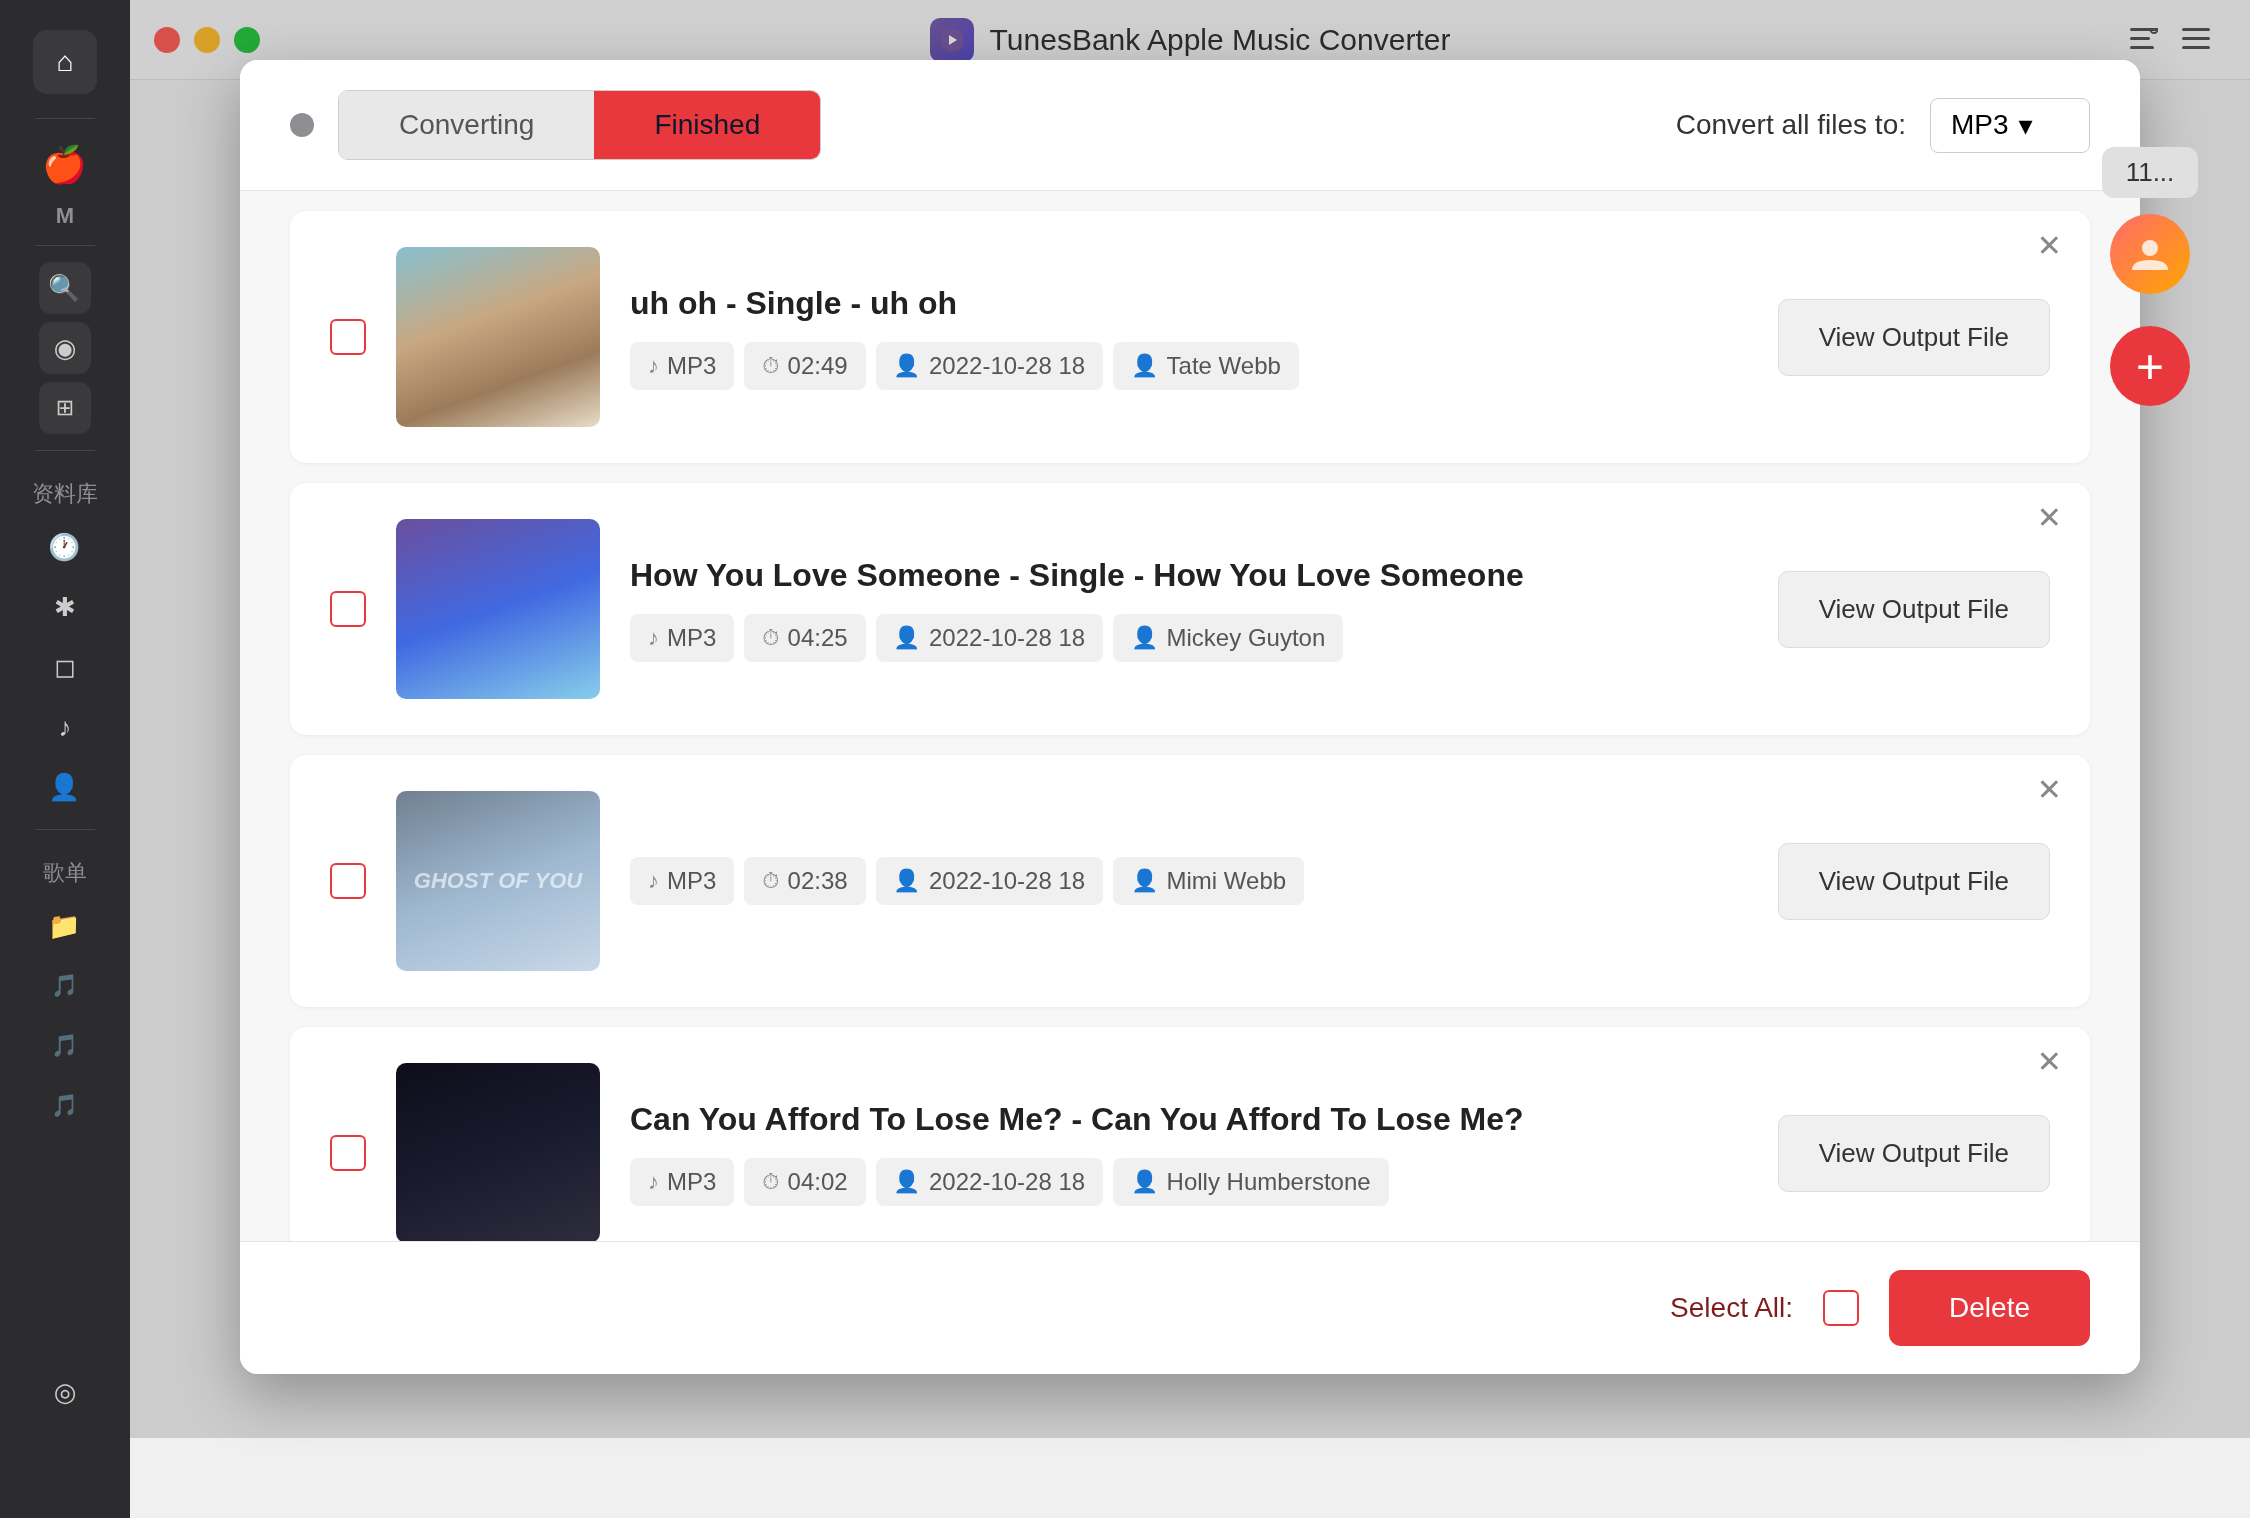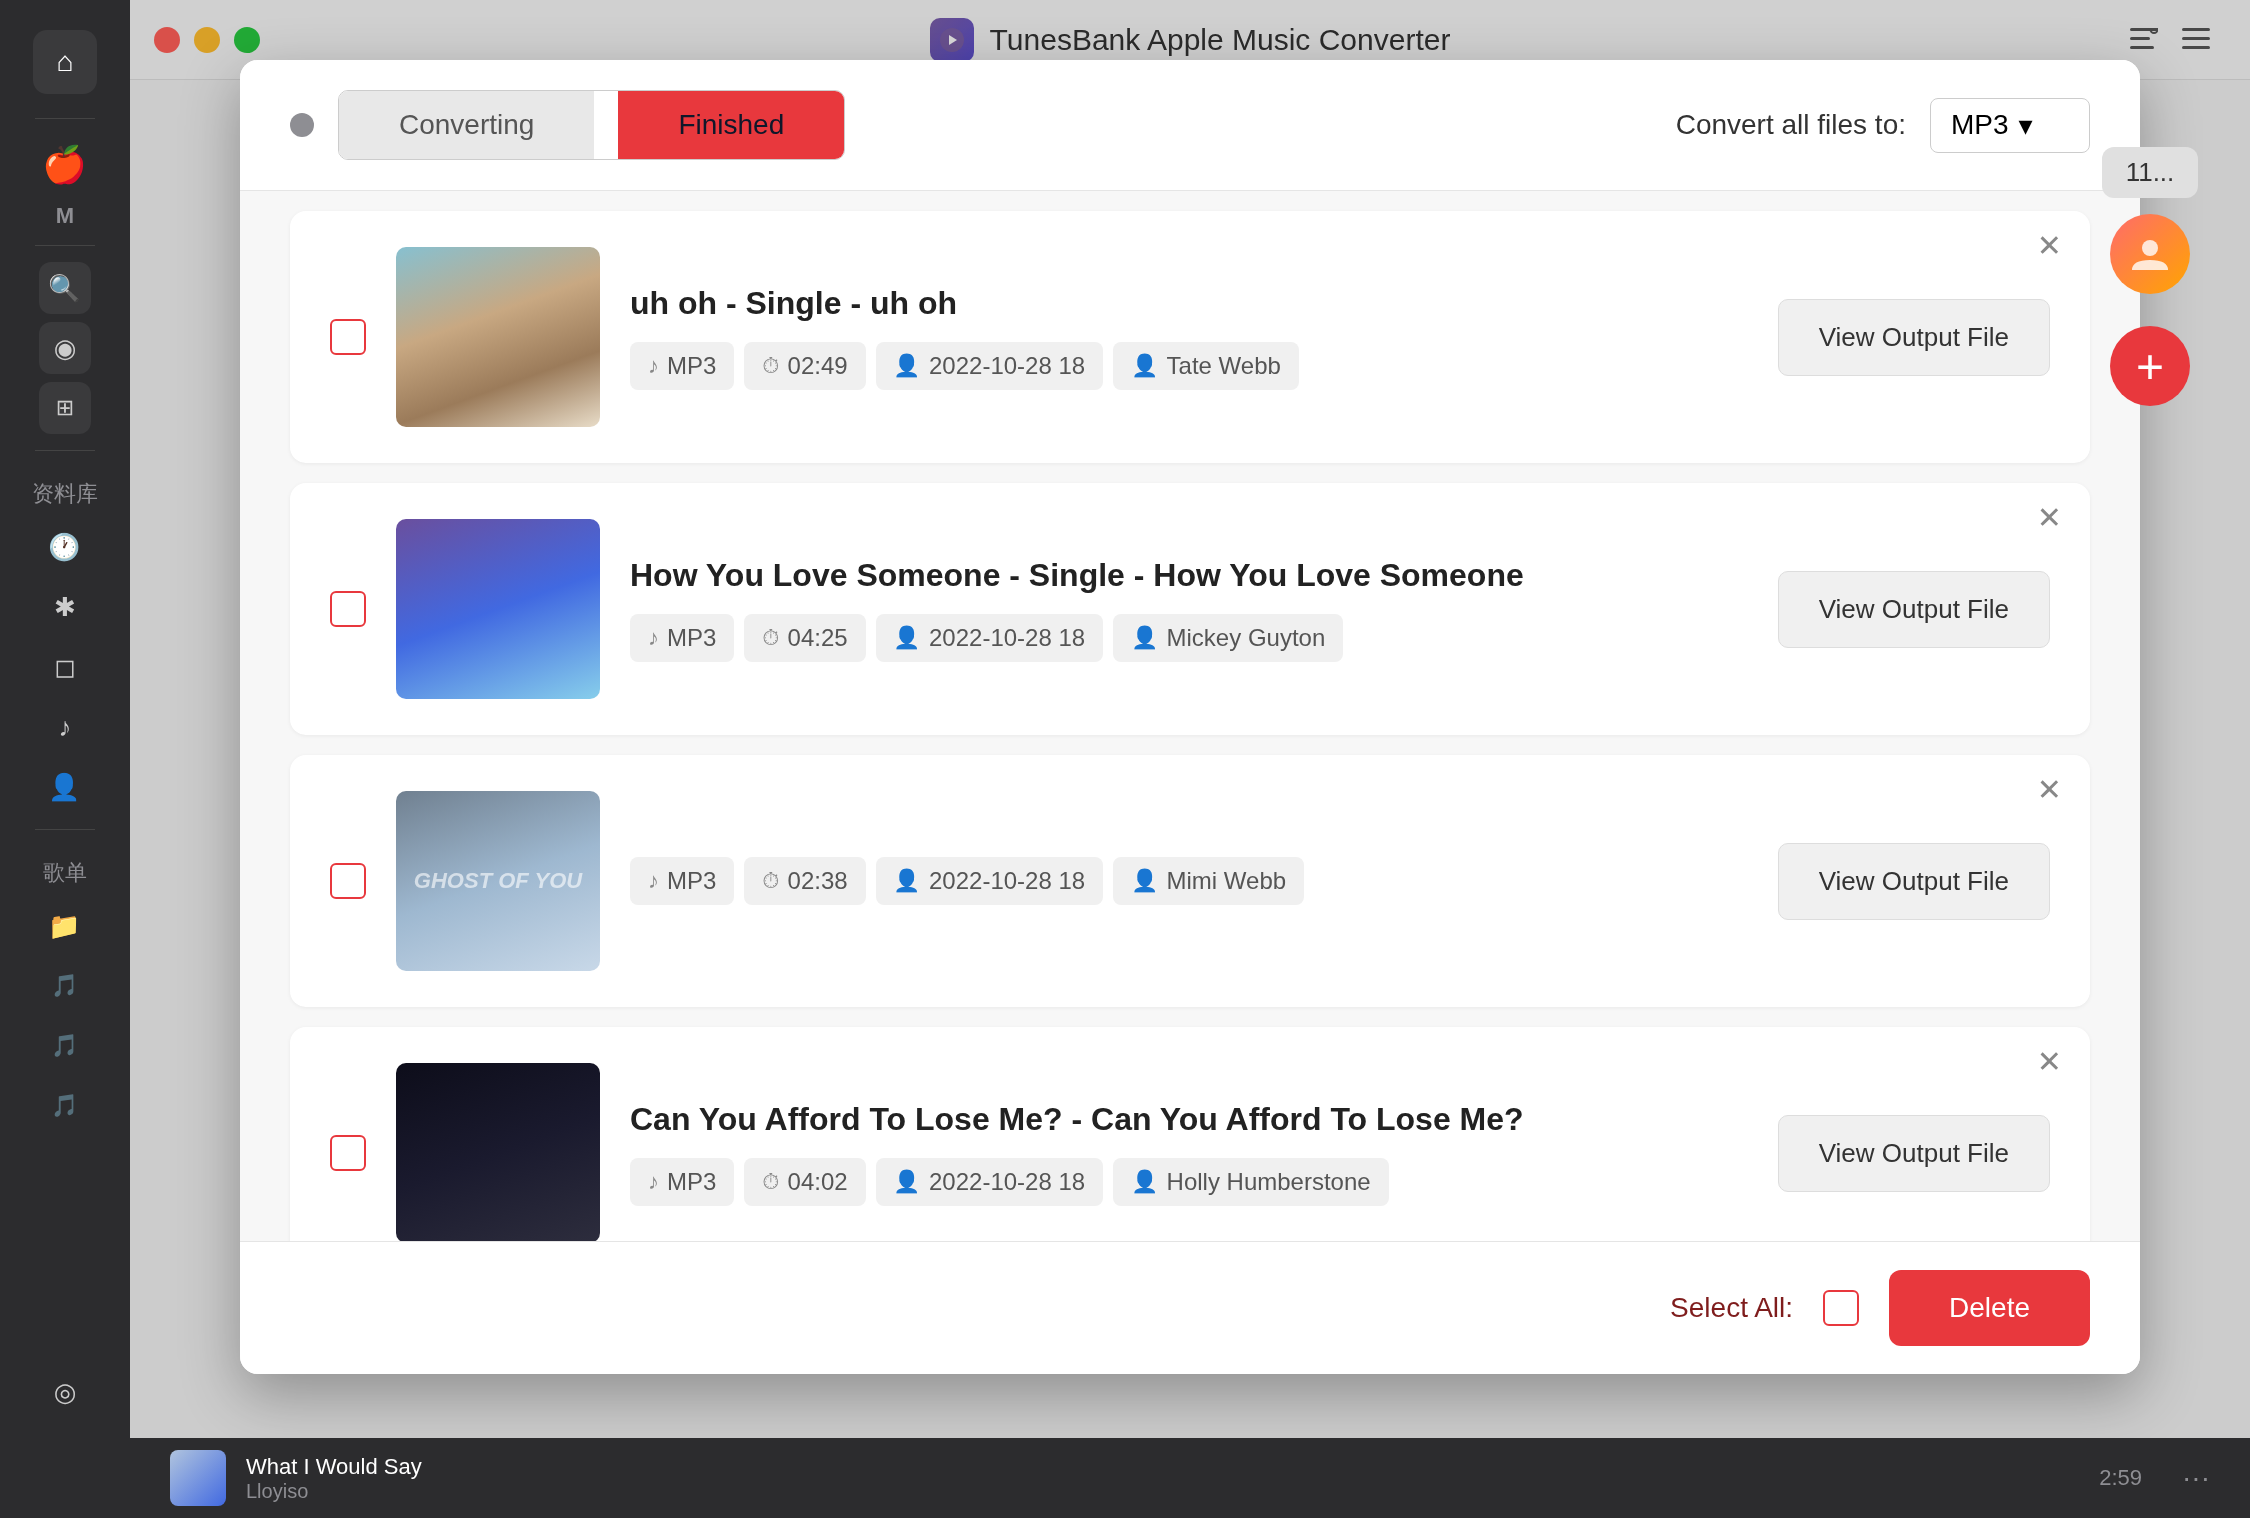--- a/index.html
+++ b/index.html
@@ -164,21 +164,20 @@
       height: 24px;
       border-radius: 50%;
       background: #8e8e93;
     }
 
     .tab-group {
       display: flex;
       border-radius: 10px;
       overflow: hidden;
       border: 1px solid #ccc;
-      gap: 24px;
     }
 
     .tab-btn {
       padding: 18px 60px;
       font-size: 28px;
       cursor: pointer;
       border: none;
       outline: none;
     }
 
@@ -675,23 +674,14 @@
     <div class="avatar-circle">
       <svg width="44" height="44" viewBox="0 0 44 44" fill="none">
         <circle cx="22" cy="16" r="8" fill="rgba(255,255,255,0.8)"></circle>
         <path d="M4 38 Q4 28 22 28 Q40 28 40 38" fill="rgba(255,255,255,0.8)"></path>
       </svg>
     </div>
 
     <div class="add-btn-circle">+</div>
   </div>
 
-  <div class="bottom-bar">
-    <div class="bottom-artwork"></div>
-    <div class="bottom-track-info">
-      <span class="bottom-track-title">What I Would Say</span>
-      <span class="bottom-artist">Lloyiso</span>
-    </div>
-    <span class="bottom-time">2:59</span>
-    <span class="bottom-menu">···</span>
-  </div>
 
 </div>
 
 </body></html>

